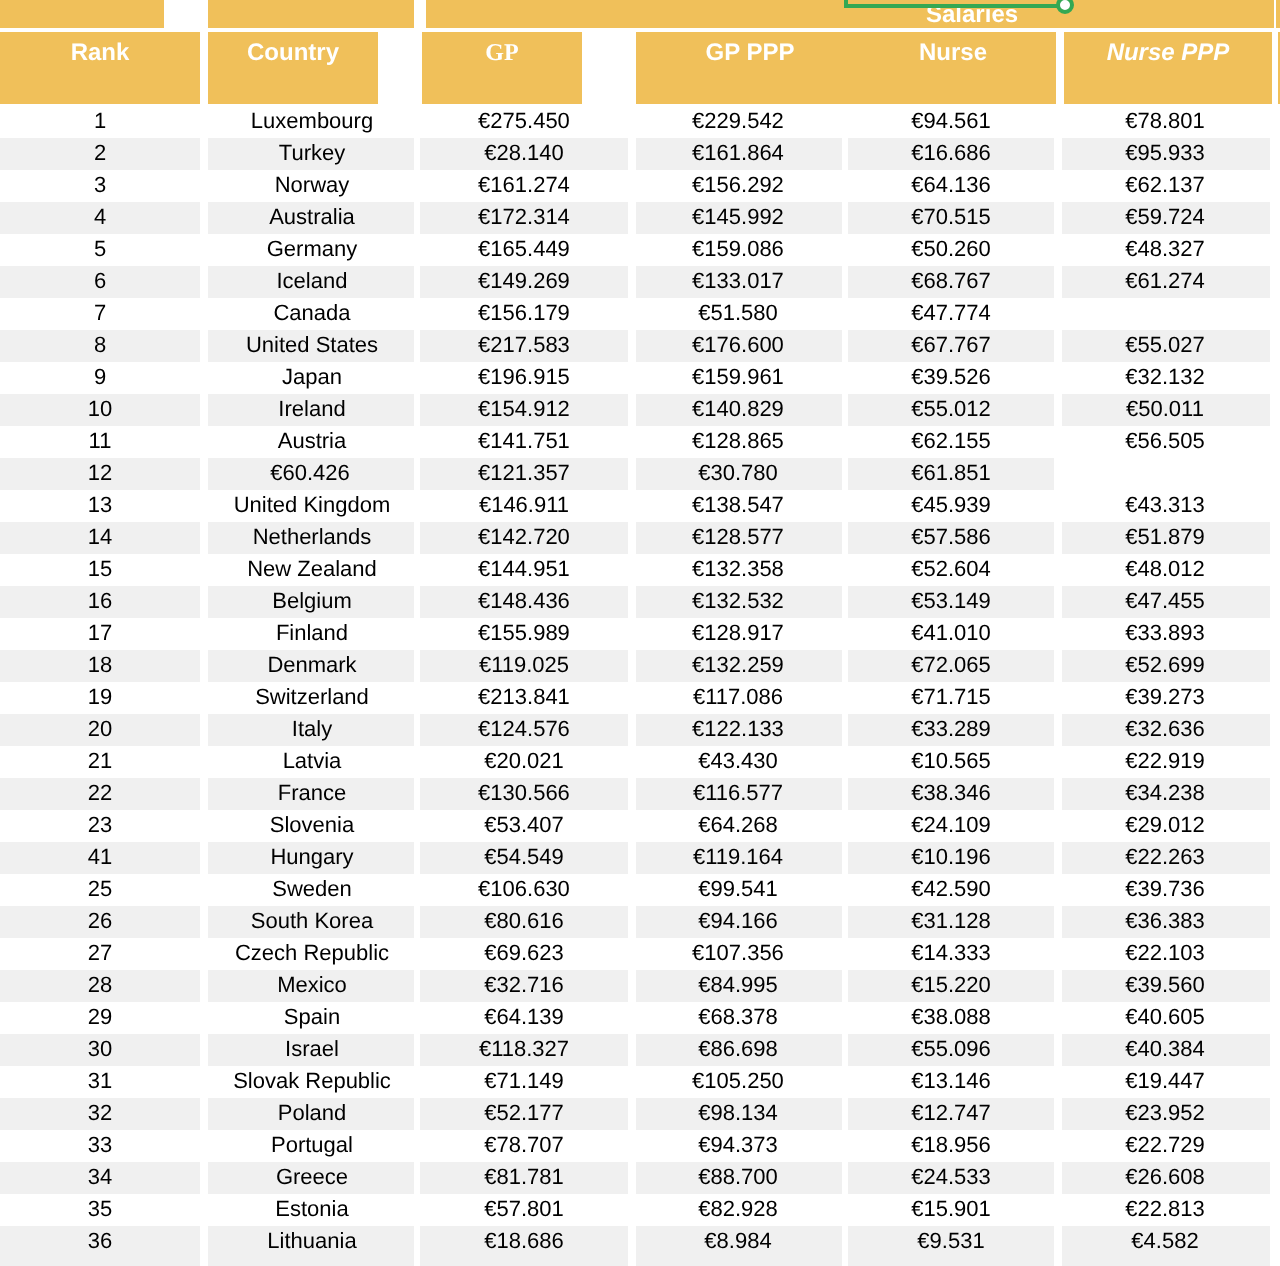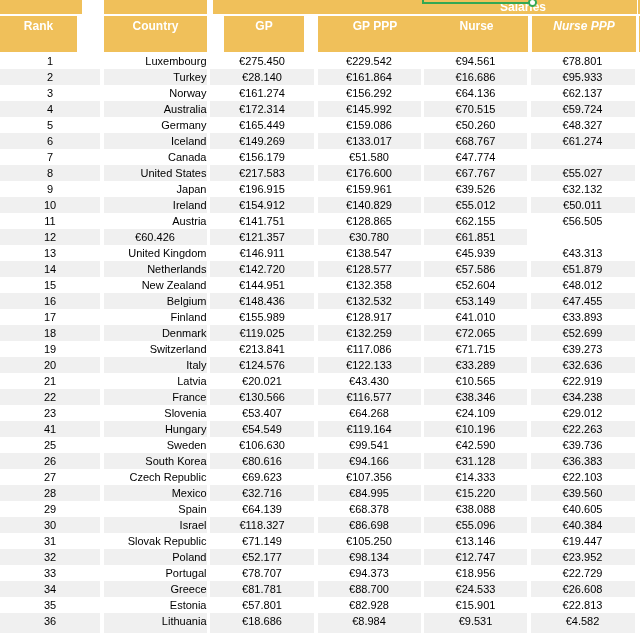--- a/index.html
+++ b/index.html
@@ -14,51 +14,51 @@
   }
   
   .band1{position:absolute;left:0;top:0;width:640px;height:14px;}
   .band1 .seg{position:absolute;top:0;height:14px;background:var(--header-bg);}
   .seg-a{left:0;width:82px;}
   .seg-b{left:104px;width:103px;}
   .seg-c{left:213px;width:424px;}
   .seg-d{left:638px;width:2px;}
   .salaries{
     position:absolute;left:463px;top:0;width:120px;height:14px;line-height:15px;
-    text-align:center;color:#fff;font-weight:bold;font-size:12px;z-index:2;
+    text-align:left;color:#fff;font-weight:bold;font-size:12px;z-index:2;
   }
   
   .sel-line{position:absolute;left:423px;top:2px;width:110px;height:2px;background:var(--selection);z-index:3;}
   .sel-stub{position:absolute;left:422px;top:0;width:2px;height:4px;background:var(--selection);z-index:3;}
   .sel-handle{
     position:absolute;left:528px;top:-2px;width:9px;height:9px;box-sizing:border-box;
     border:2px solid var(--selection);border-radius:50%;background:#fff;z-index:4;
   }
   
   .band2{position:absolute;left:0;top:16px;width:640px;height:36px;}
   .hcell{
     position:absolute;top:0;height:36px;background:var(--header-bg);
     color:#fff;font-weight:bold;font-size:12px;text-align:center;
     padding-top:3px;box-sizing:border-box;overflow:hidden;
   }
-  .h0{left:0;width:77px;}
-  .h1{left:104px;width:103px;}
-  .h2{left:224px;width:80px;}
+  .h0{left:0;width:100px;}
+  .h1{left:104px;width:85px;}
+  .h2{left:211px;width:80px;font-family:Liberation Serif, serif;}
   .h3{left:318px;width:114px;}
   .h4{left:425px;width:103px;}
   .h5{left:532px;width:104px;font-style:italic;}
   .h-sliver{left:639px;width:1px;padding:0;}
   
   .tbody{position:absolute;left:0;top:53px;width:640px;}
   .row{
     display:grid;grid-template-columns:100px 103px 104px 103px 103px 104px;
     column-gap:3.5px;height:16px;line-height:16px;font-size:11px;
   }
   .cell{text-align:center;white-space:nowrap;overflow:hidden;}
-  .cell.c1{text-align:right;padding-left:2px;}
+  .cell.c1{text-align:center;padding-left:2px;}
   .striped .cell{background:var(--stripe);}
   .row.partial{height:4px;}
 </style>
 </head>
 <body>
 
 <div class="screen">
 
   <div class="band1">
     <div class="seg seg-a"></div>

